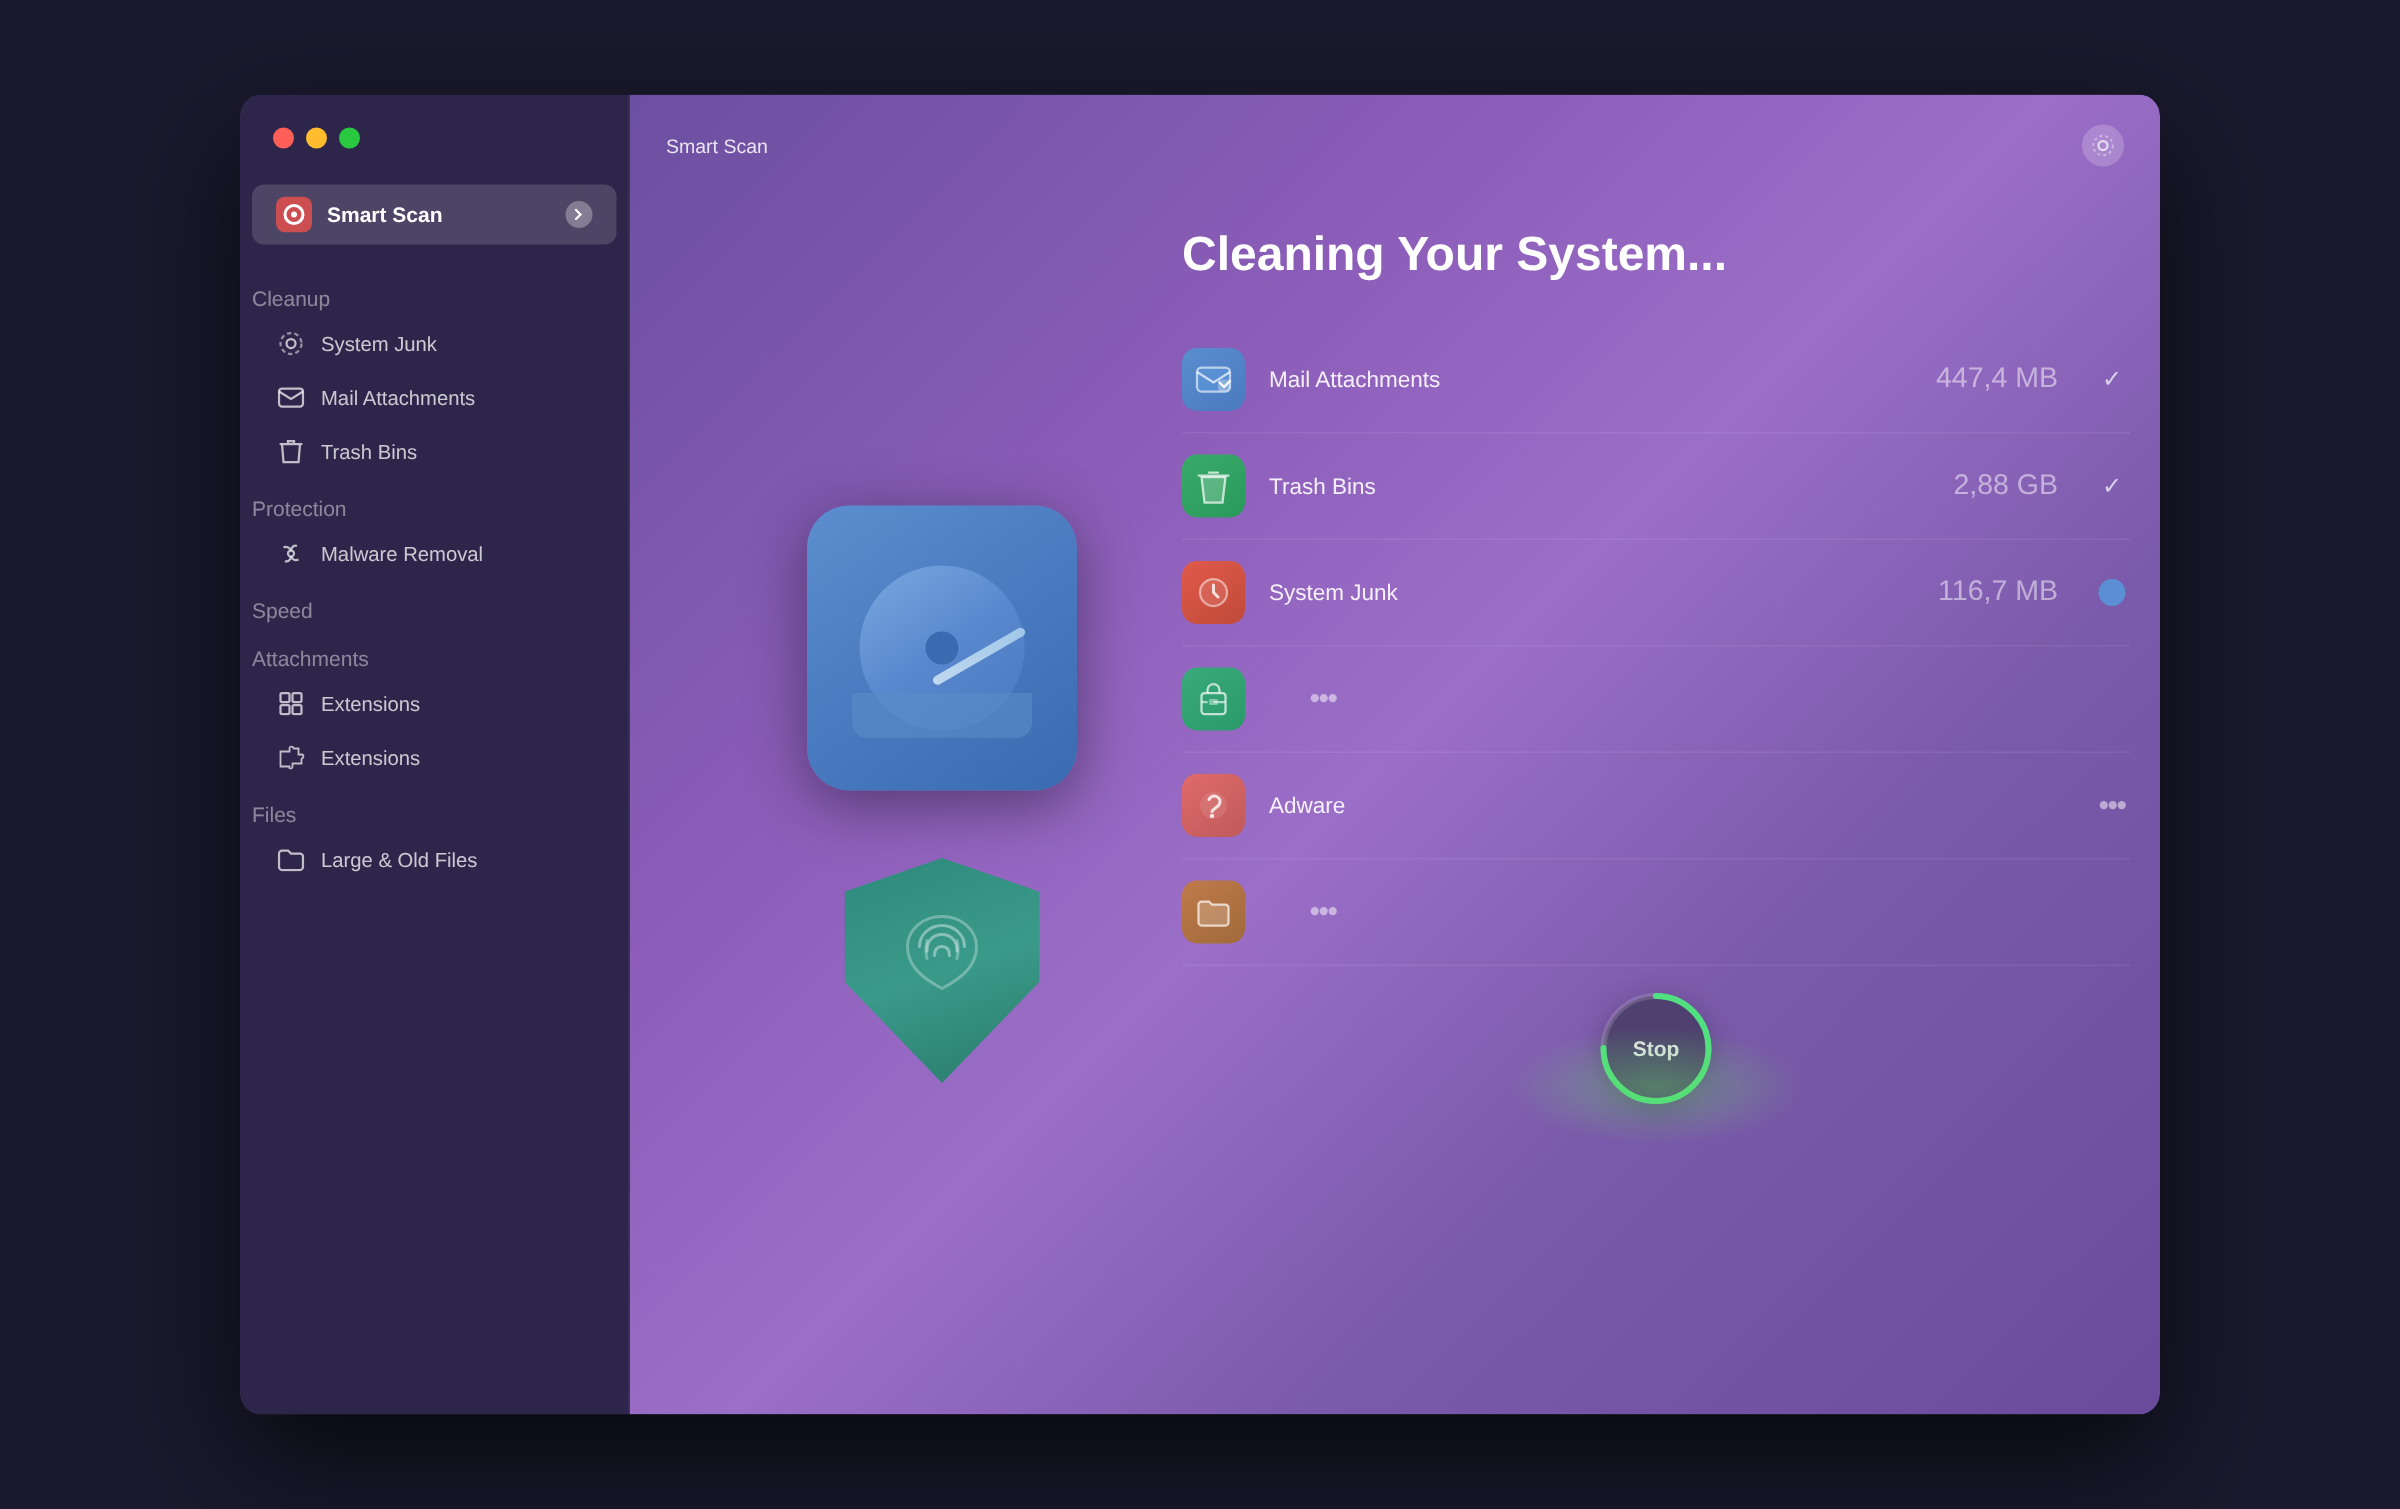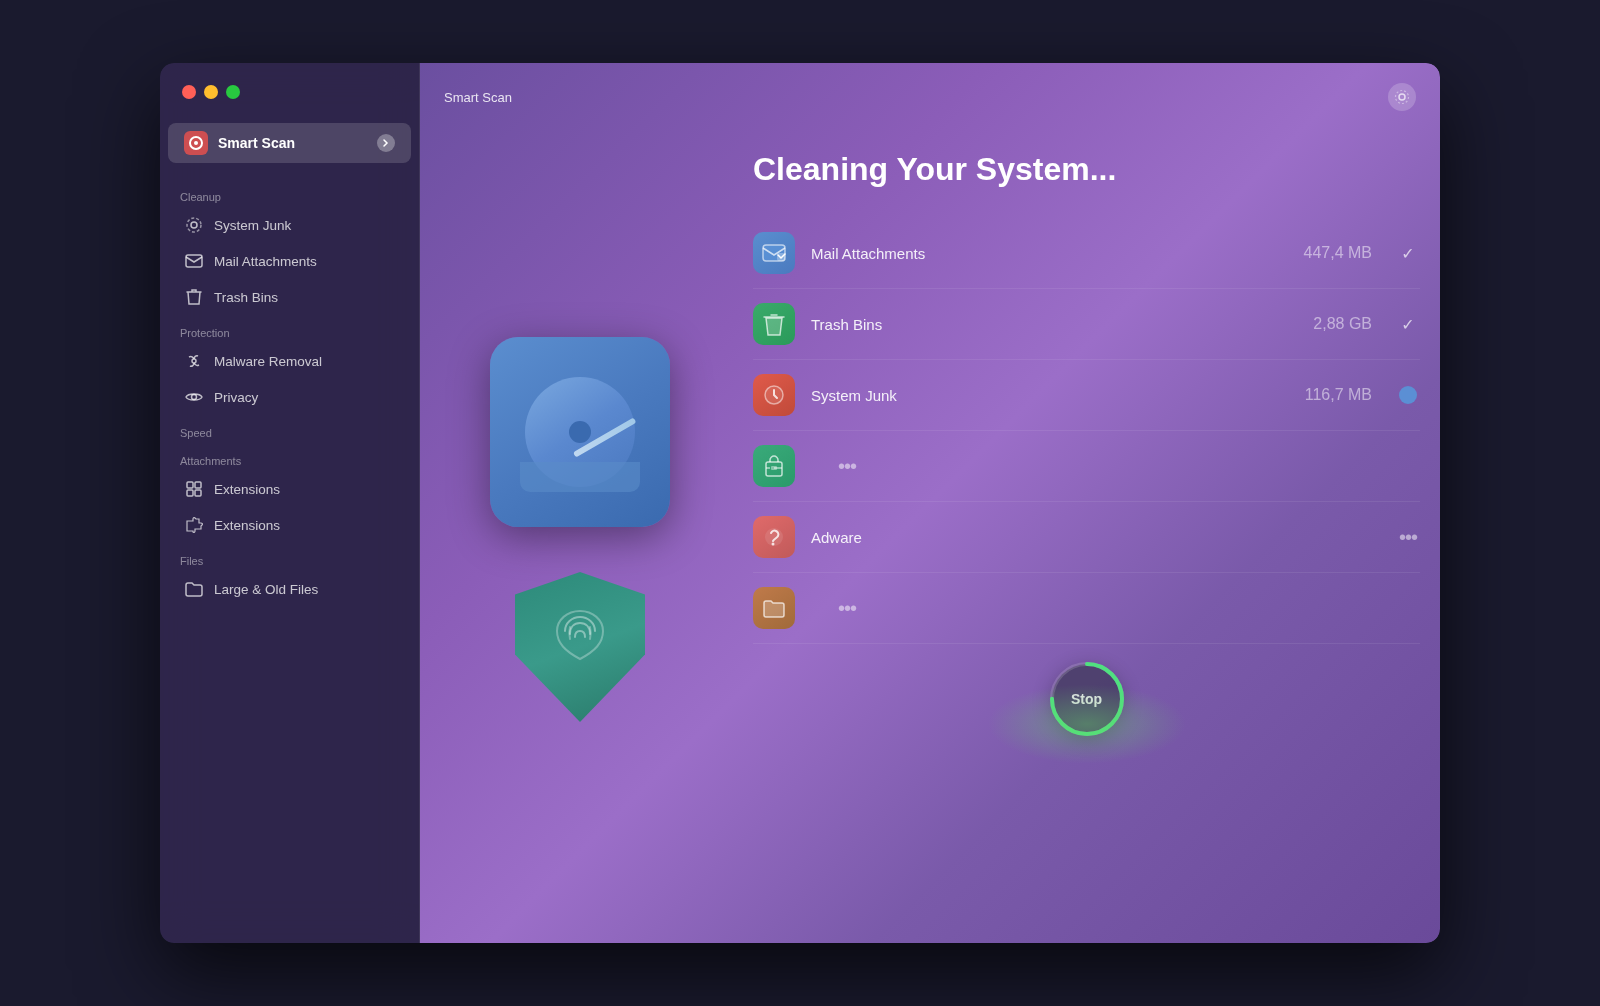--- a/index.html
+++ b/index.html
@@ -91,23 +91,23 @@
       height: 18px;
       background: rgba(255,255,255,0.3);
       border-radius: 50%;
       display: flex;
       align-items: center;
       justify-content: center;
     }
 
     .sidebar-section-label {
       color: rgba(255,255,255,0.45);
-      font-size: 11px;
+      font-size: 14px;
       font-weight: 500;
-      padding: 12px 20px 4px 20px;
+      padding: 12px 20px 4px 8px;
       text-transform: none;
     }
 
     .sidebar-item {
       display: flex;
       align-items: center;
       gap: 10px;
       padding: 7px 16px;
       margin: 1px 8px;
       border-radius: 7px;
@@ -158,22 +158,23 @@
       justify-content: center;
       cursor: pointer;
       color: rgba(255,255,255,0.7);
       font-size: 14px;
     }
 
     .content-area {
       flex: 1;
       display: flex;
       padding: 20px 20px;
-      gap: 33px;
+      gap: 20px;
       position: relative;
+      margin-left: 48px;
     }
 
     
     .animation-area {
       width: 280px;
       display: flex;
       flex-direction: column;
       align-items: center;
       justify-content: center;
       gap: 40px;
@@ -325,21 +326,21 @@
 
     .scan-item-name {
       flex: 1;
       color: rgba(255,255,255,0.9);
       font-size: 15px;
       font-weight: 500;
     }
 
     .scan-item-size {
       color: rgba(255,255,255,0.5);
-      font-size: 16px;
+      font-size: 19px;
       margin-right: 8px;
     }
 
     .scan-item-status {
       width: 24px;
       height: 24px;
       display: flex;
       align-items: center;
       justify-content: center;
     }
@@ -501,29 +502,20 @@
       <div class="sidebar-item">
         <div class="item-icon">
           <svg width="18" height="18" viewBox="0 0 18 18" fill="none">
             <circle cx="9" cy="9" r="2" stroke="rgba(255,255,255,0.7)" stroke-width="1.5"></circle>
             <path d="M9 7C9 5 11 3 13 4M9 7C8 5 6 4 4 5M9 11C9 13 7 15 5 14M9 11C10 13 12 14 14 13" stroke="rgba(255,255,255,0.7)" stroke-width="1.5"></path>
           </svg>
         </div>
         <span>Malware Removal</span>
       </div>
 
-      <div class="sidebar-item">
-        <div class="item-icon">
-          <svg width="18" height="12" viewBox="0 0 18 12" fill="none">
-            <path d="M1 6C3 2 15 2 17 6C15 10 3 10 1 6Z" stroke="rgba(255,255,255,0.7)" stroke-width="1.5"></path>
-            <circle cx="9" cy="6" r="2.5" stroke="rgba(255,255,255,0.7)" stroke-width="1.5"></circle>
-          </svg>
-        </div>
-        <span>Privacy</span>
-      </div>
 
       <div class="sidebar-section-label">Speed</div>
 
 
       <div class="sidebar-section-label">Attachments</div>
 
       <div class="sidebar-item">
         <div class="item-icon">
           <svg width="16" height="16" viewBox="0 0 16 16" fill="none">
             <rect x="1" y="1" width="6" height="6" rx="1" stroke="rgba(255,255,255,0.7)" stroke-width="1.5"></rect>

